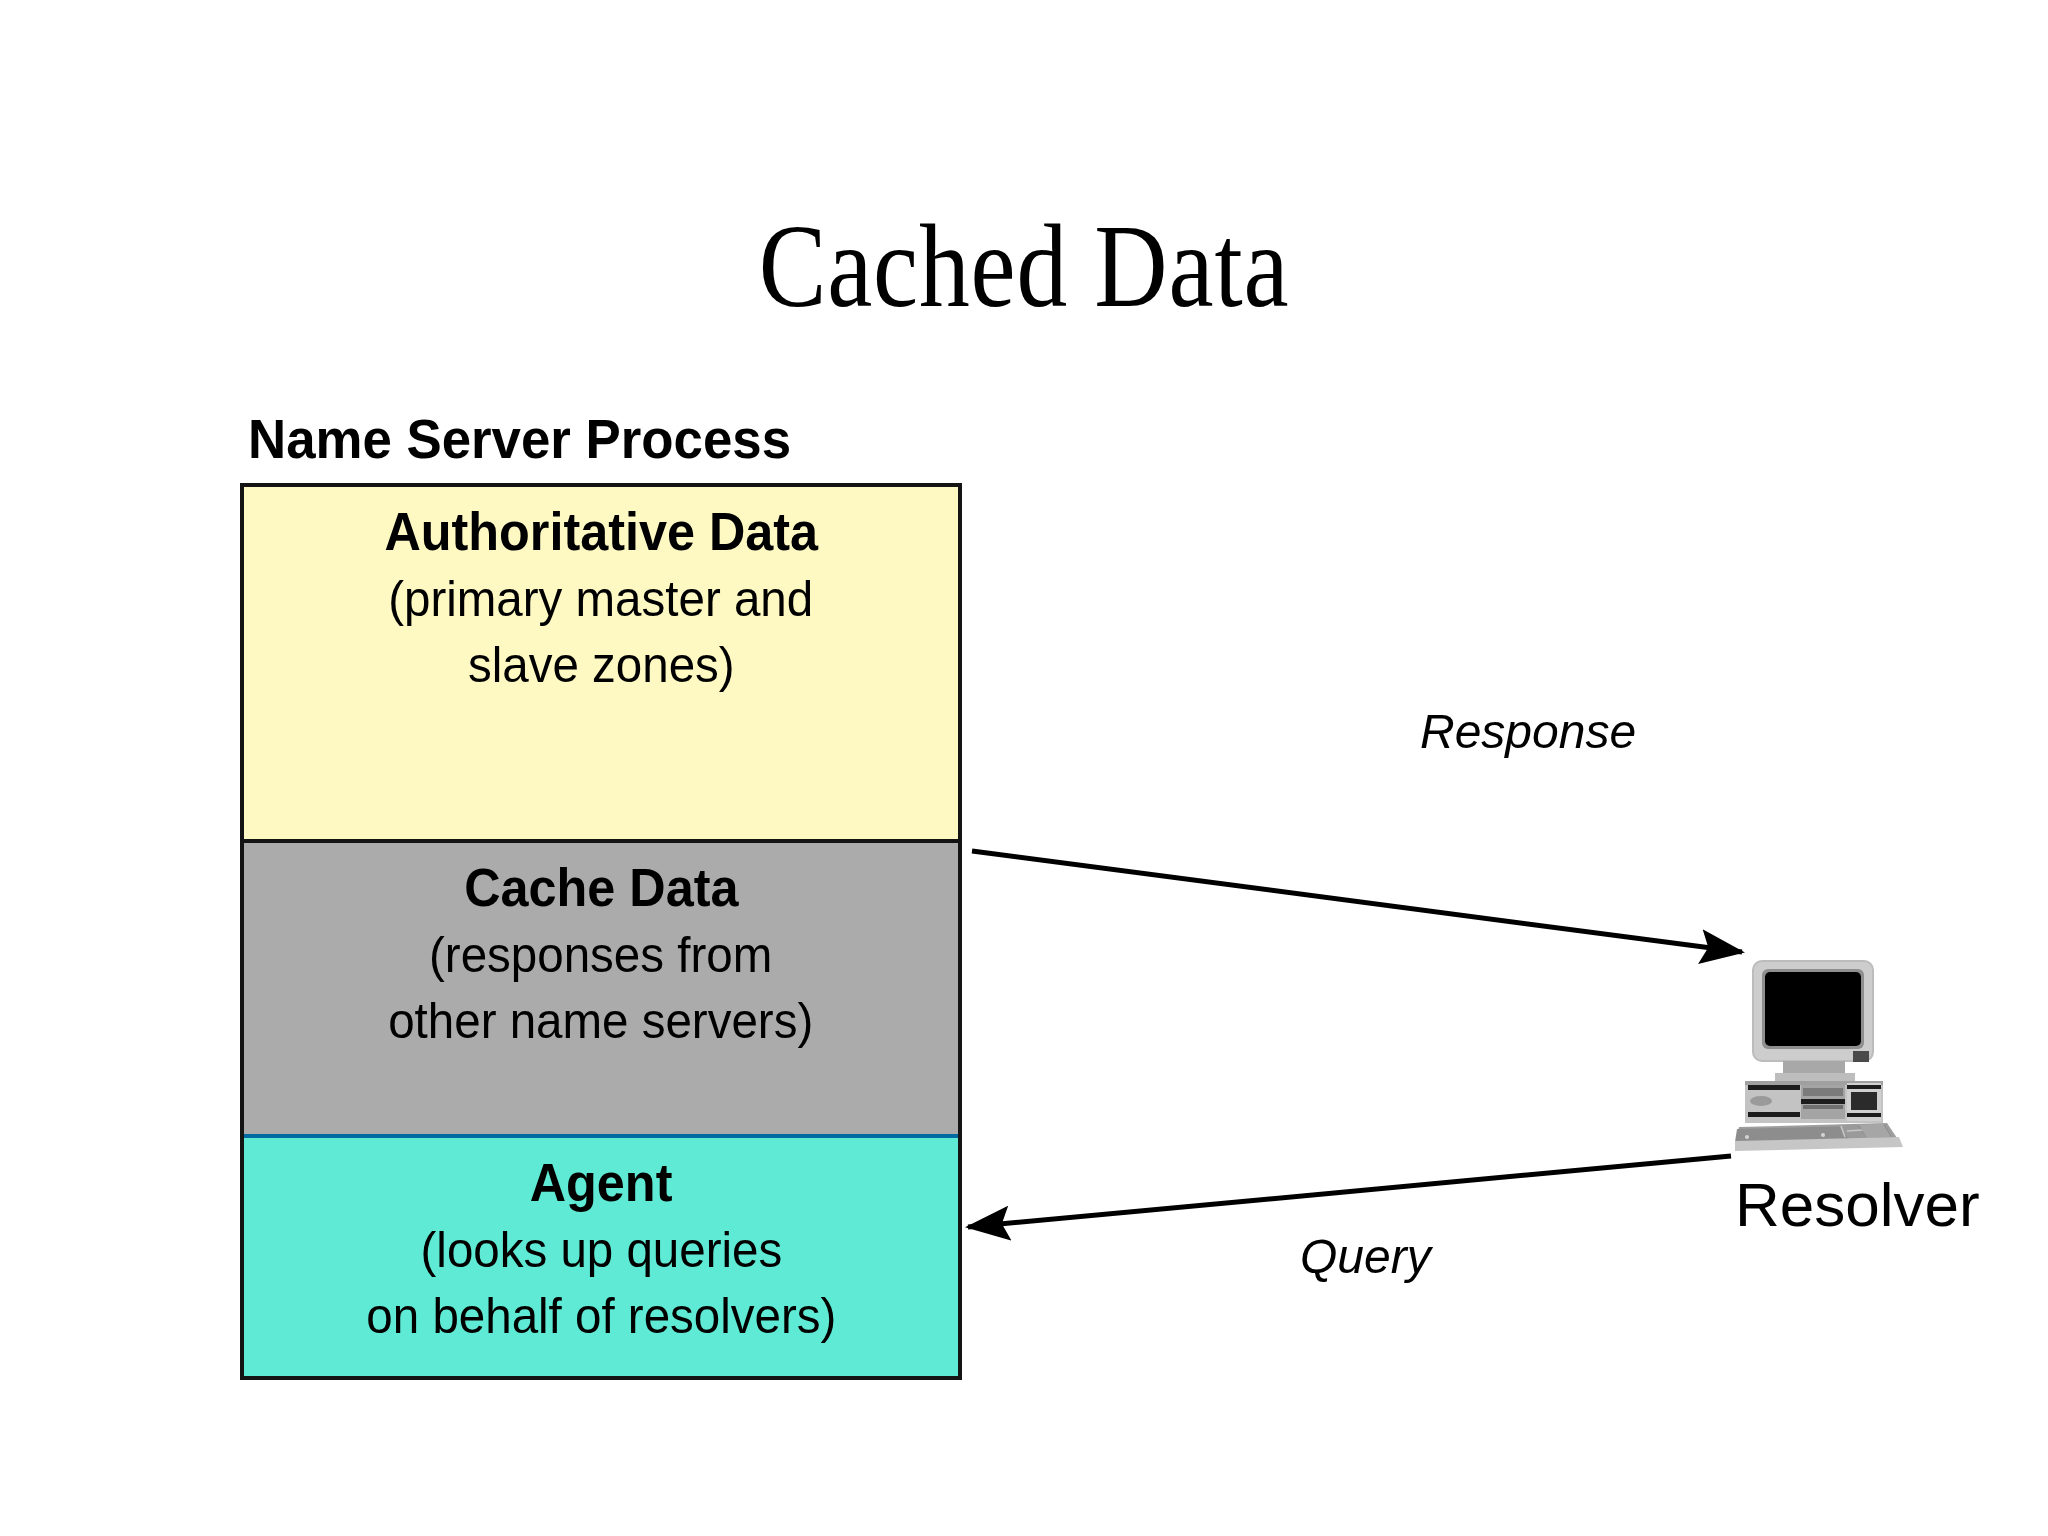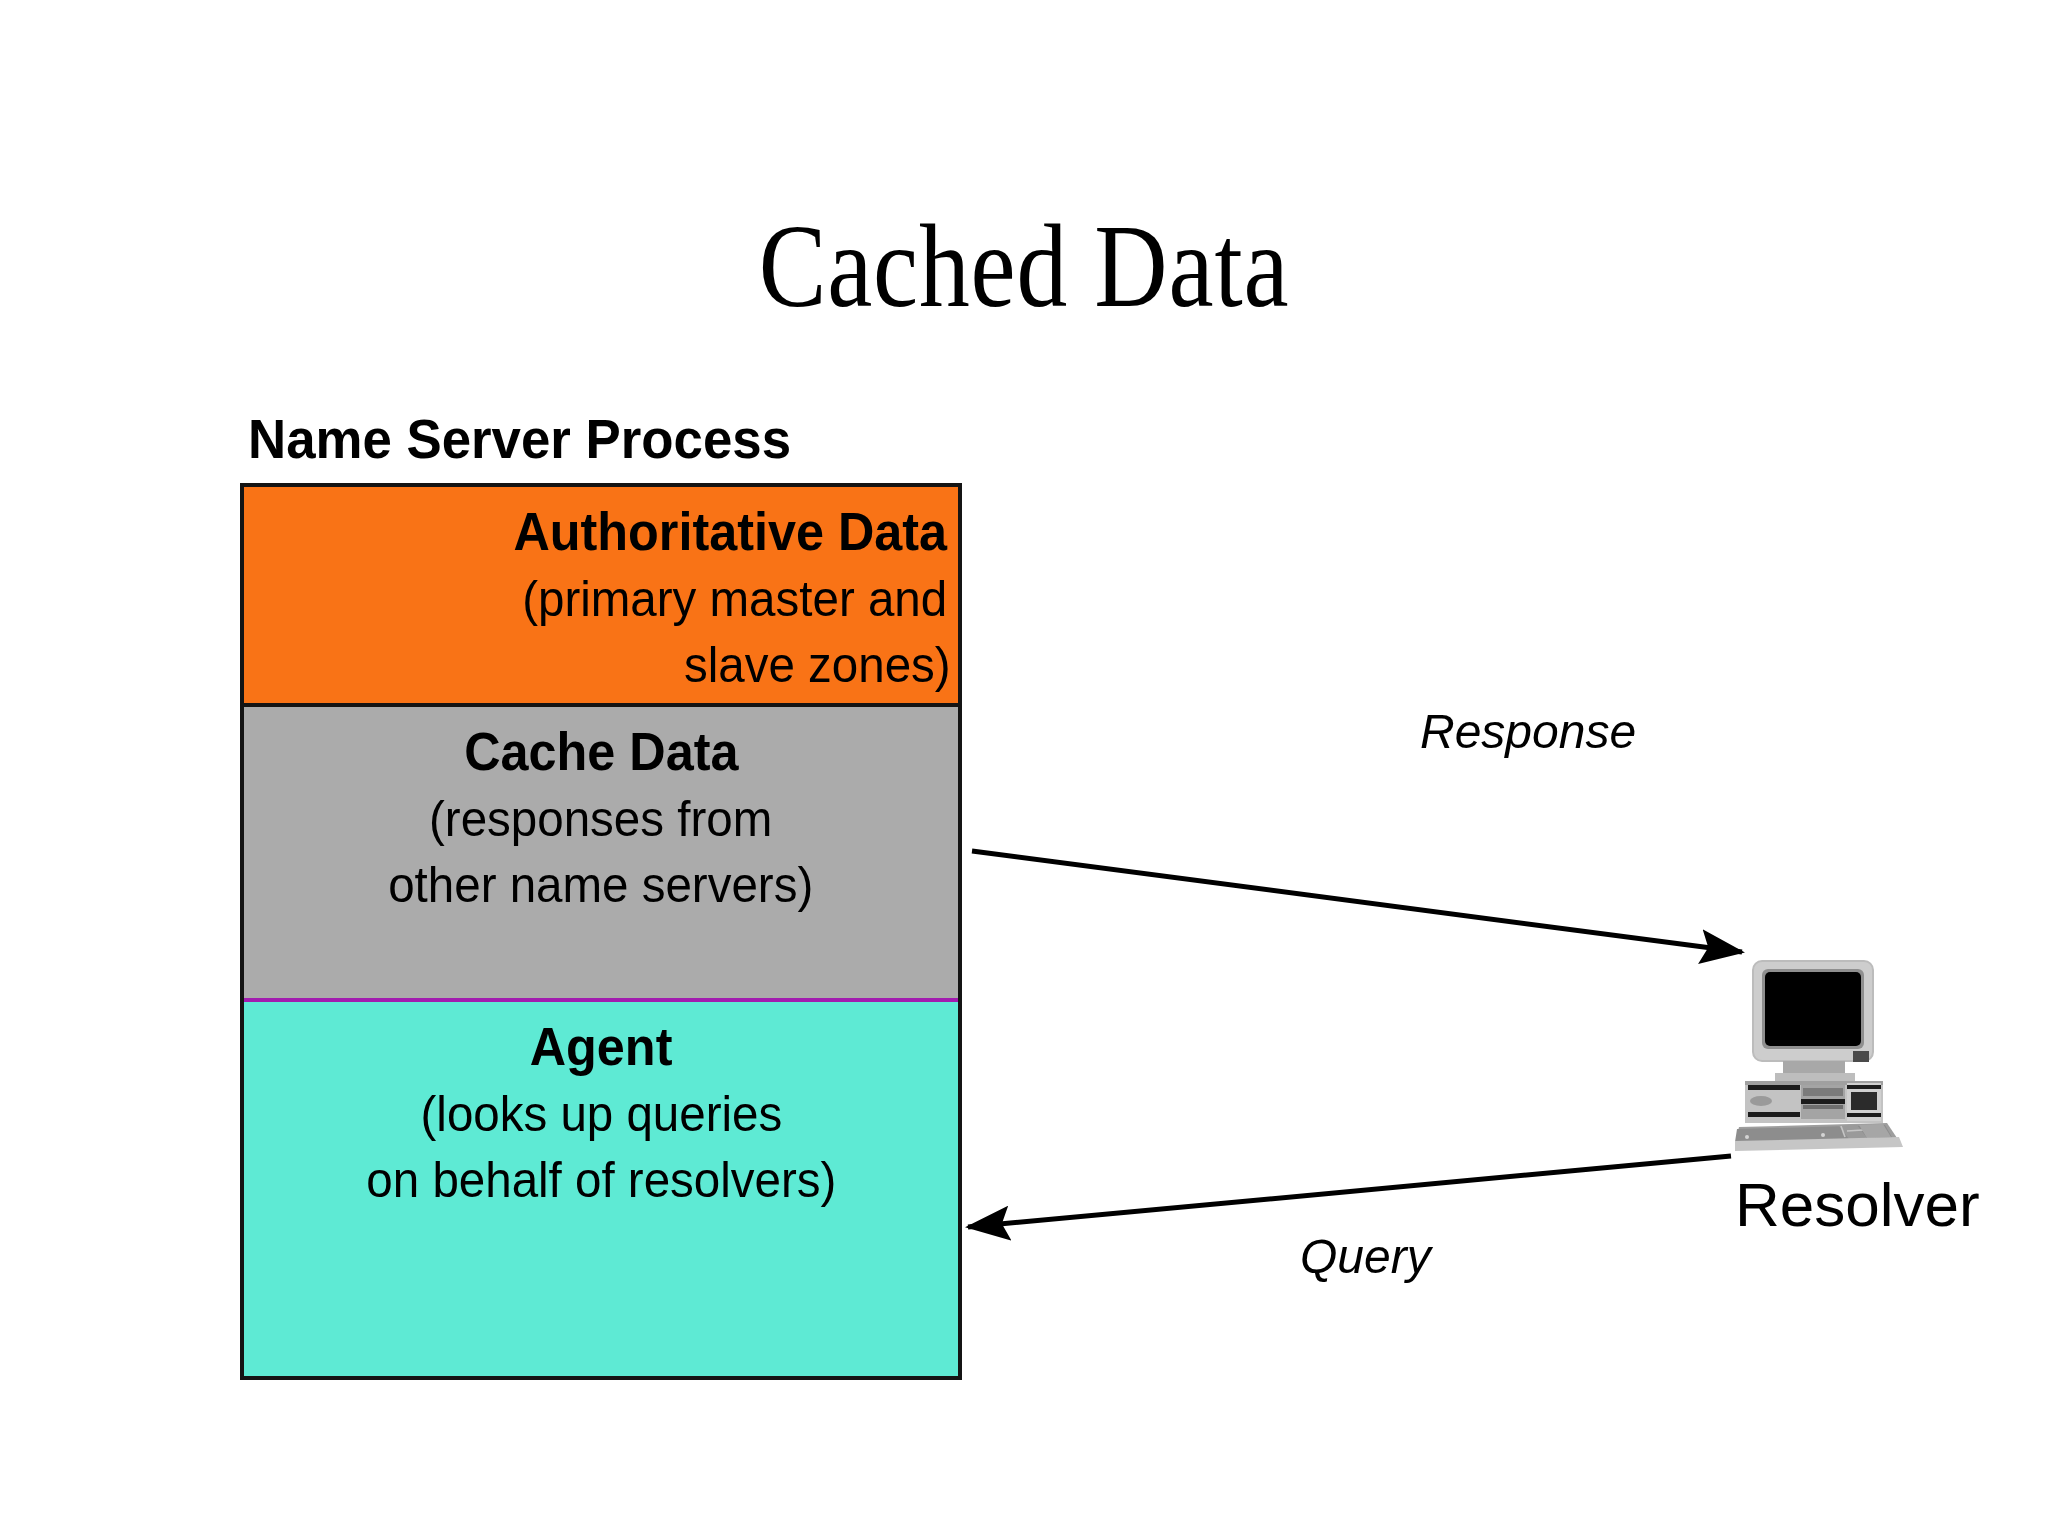--- a/index.html
+++ b/index.html
@@ -61,29 +61,28 @@
   .layer-box {
     box-sizing: border-box;
     display: flex;
     flex-direction: column;
     align-items: center;
     justify-content: flex-start;
     overflow: hidden;
     padding-top: 12px;
   }
   .layer-box.b1 {
-    background: #f97316;
-    height: 220px;
+    background: #fef9c3;
+    height: 356px;
     border-bottom: 4px solid #141414;
-    align-items: flex-end;
   }
   .layer-box.b2 {
     background: #ababab;
     height: 295px;
-    border-bottom: 4px solid #a21caf;
+    border-bottom: 4px solid #0369a1;
   }
   .layer-box.b3 {
     background: #5eead4;
     flex: 1 1 auto;
   }
   .layer-title {
     font-size: 53px;
     font-weight: bold;
     line-height: 1.26;
     text-align: center;

